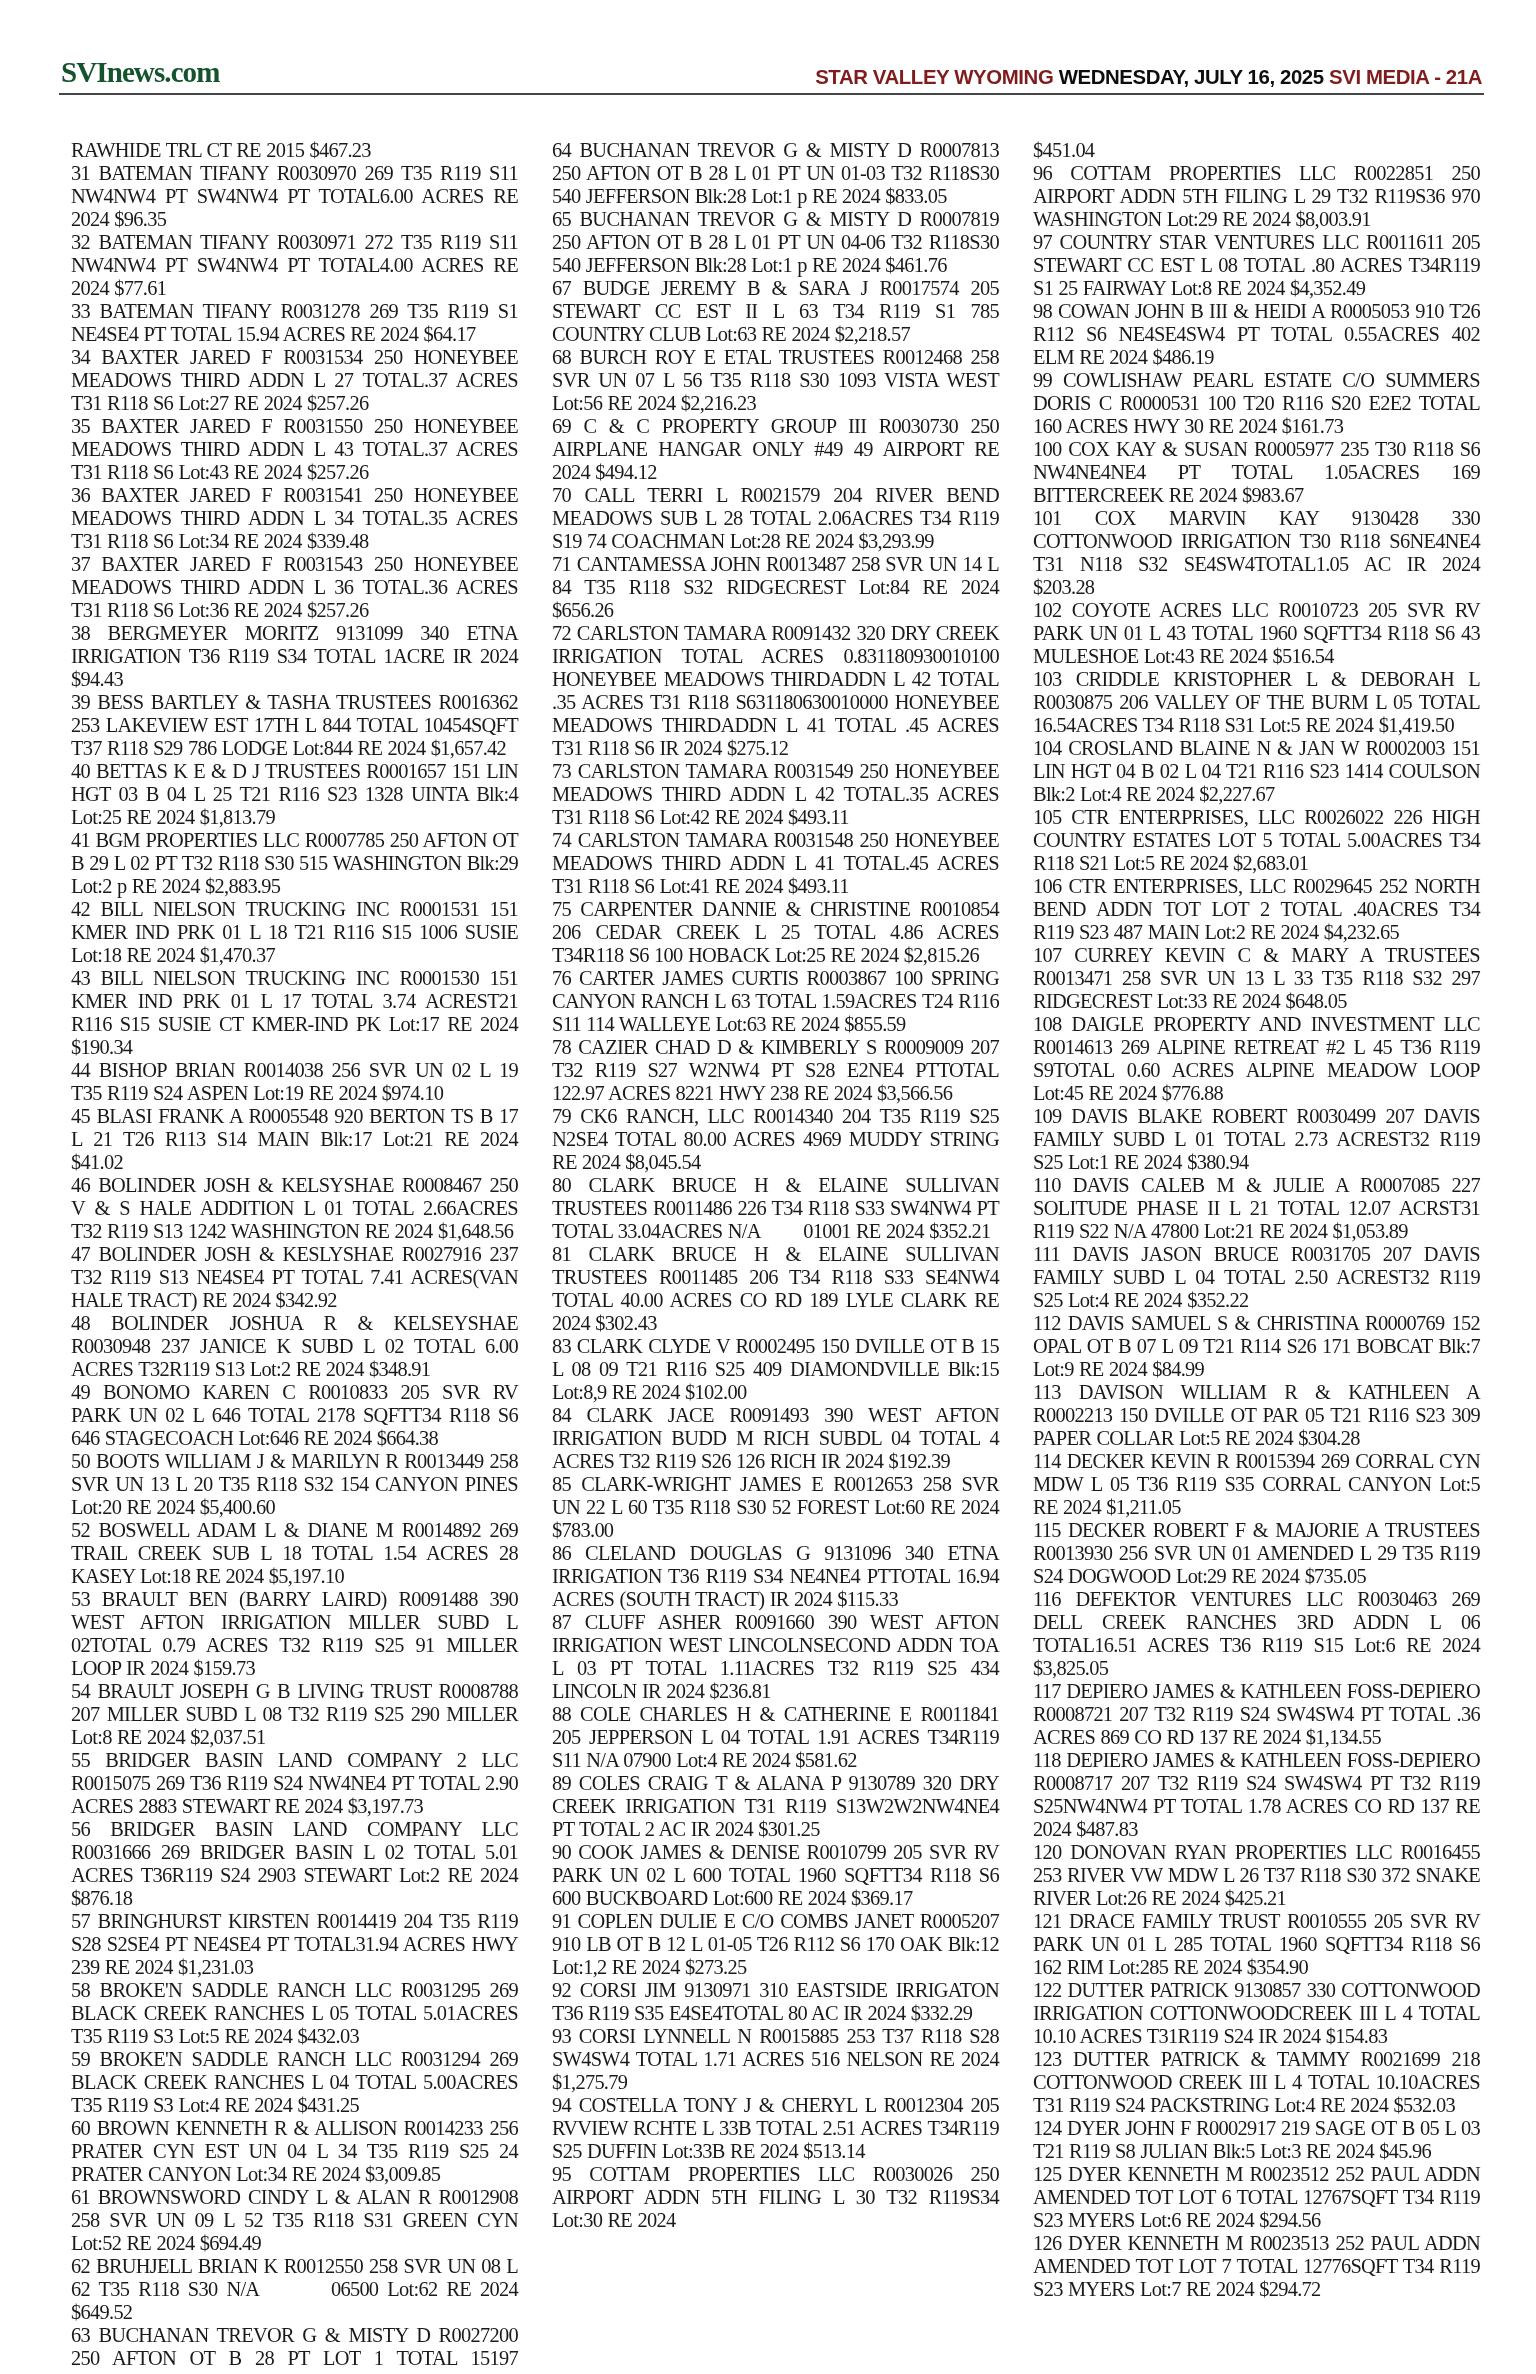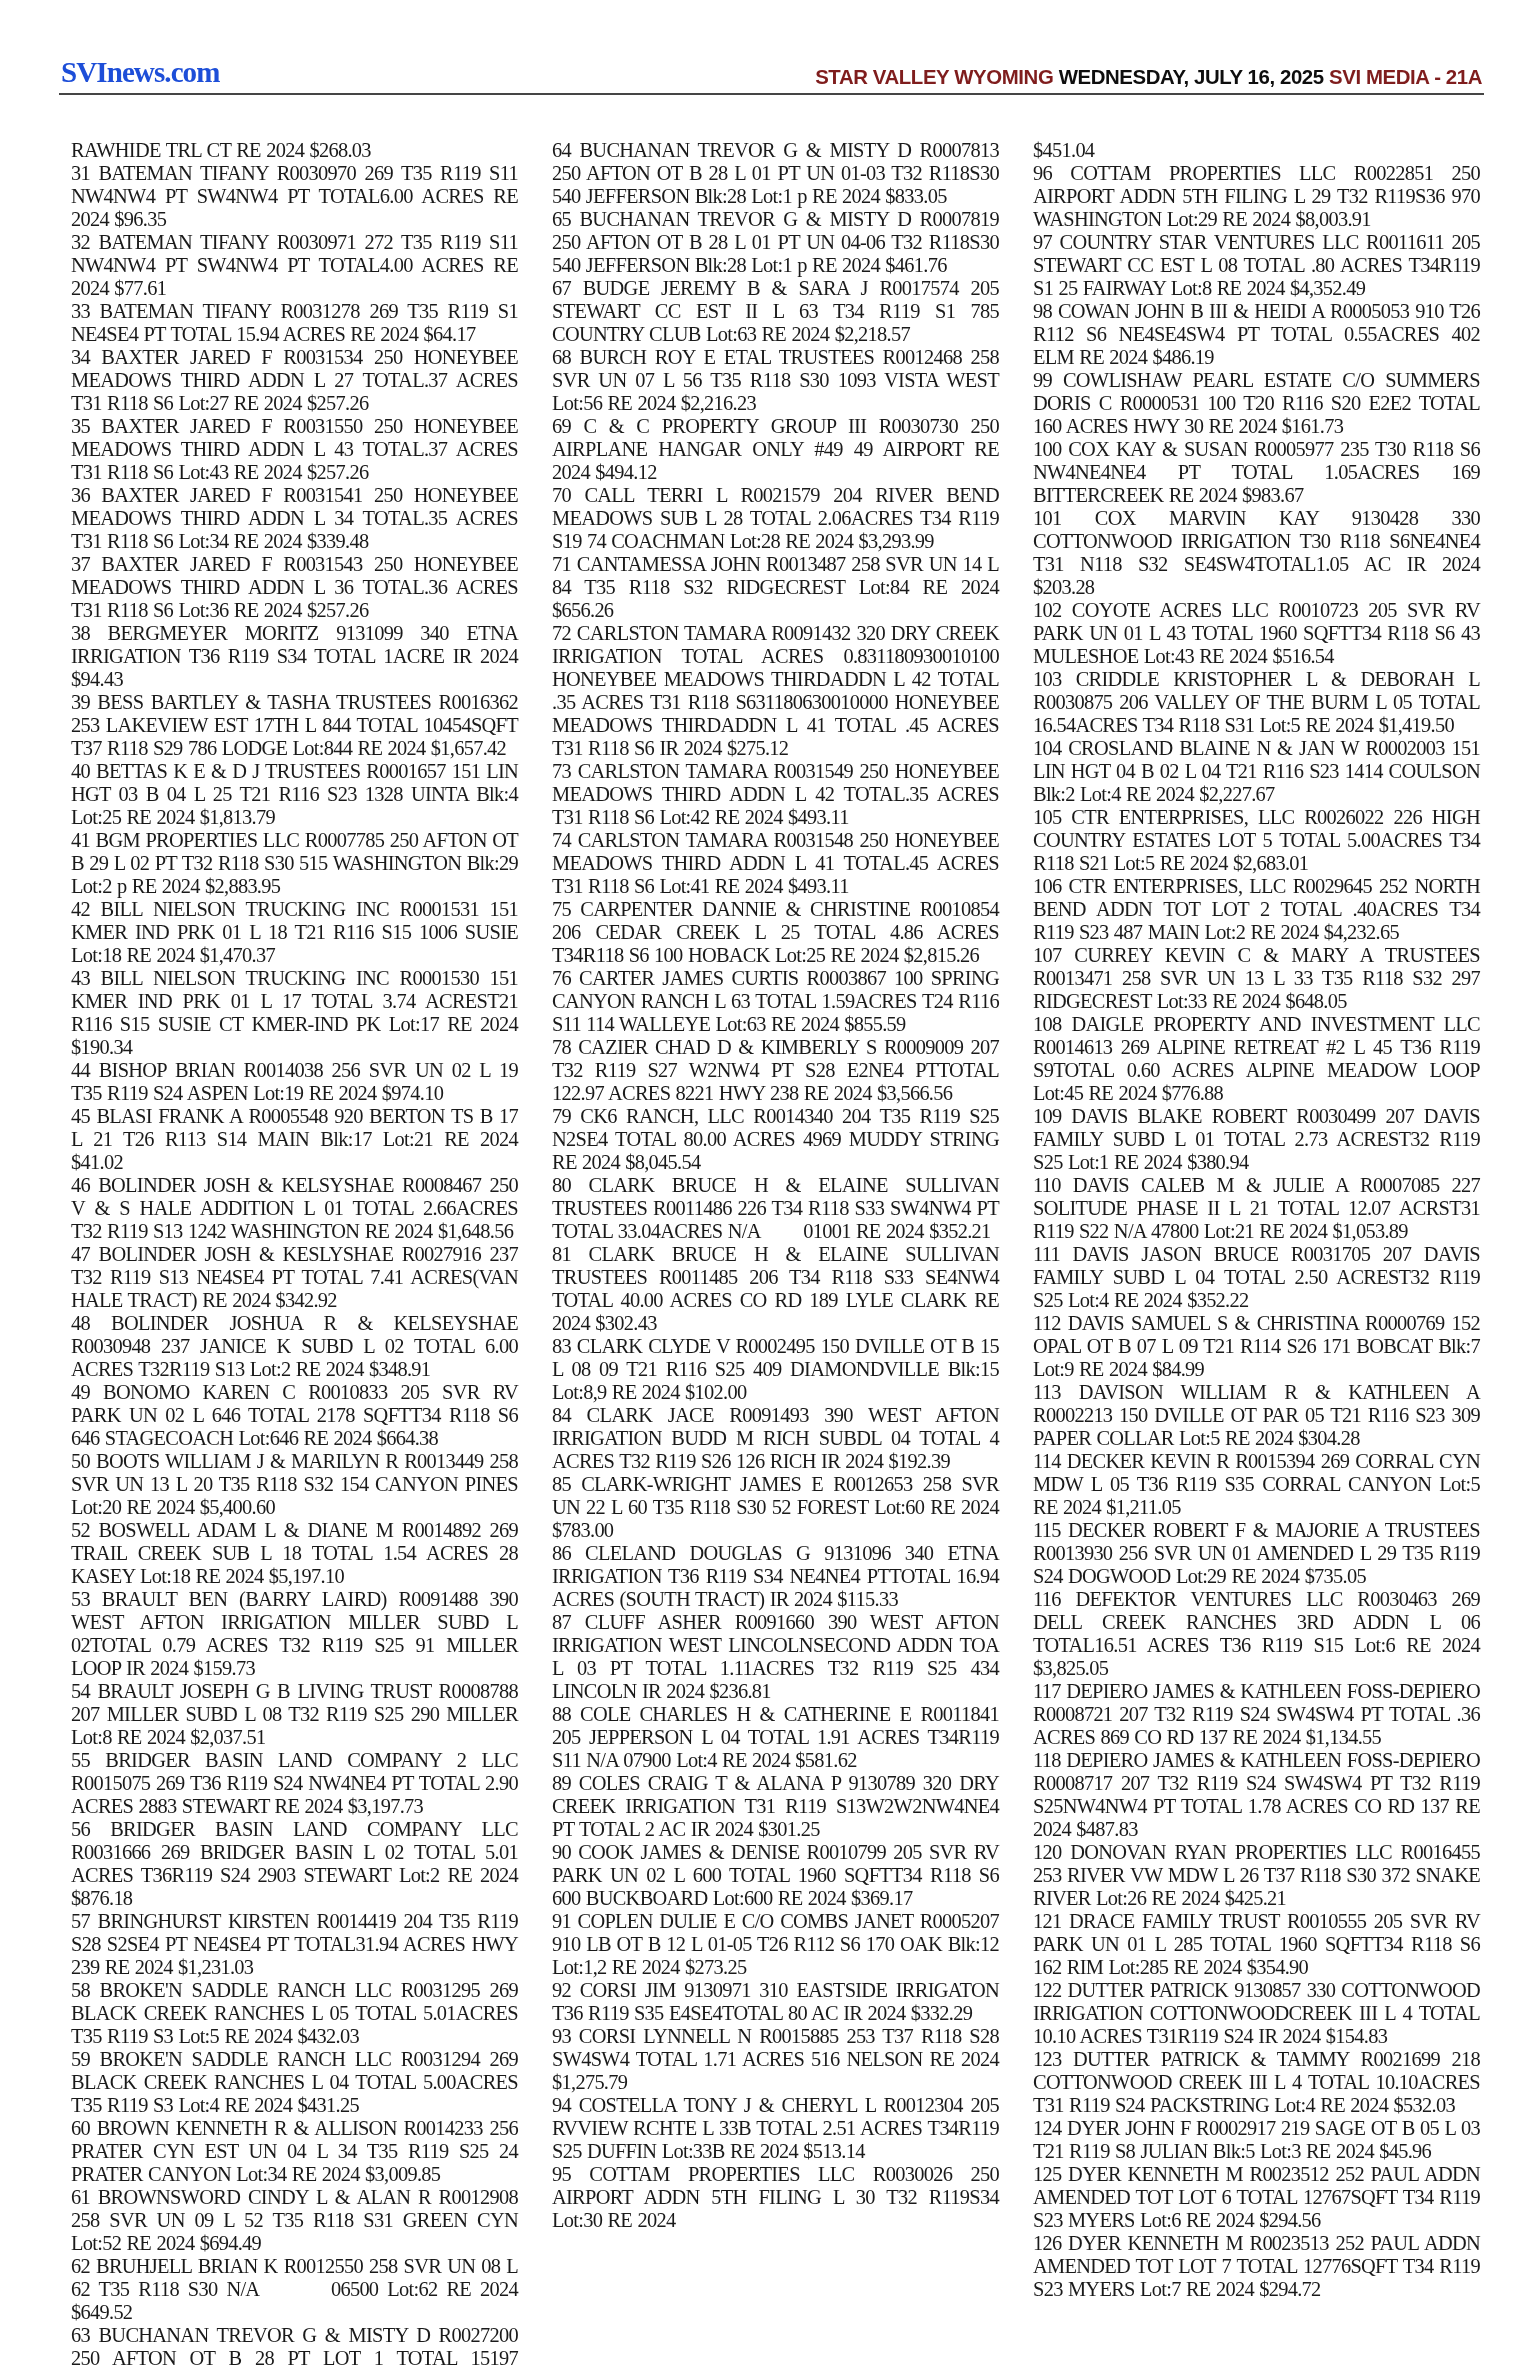--- a/index.html
+++ b/index.html
@@ -17,21 +17,21 @@
     top: 58px;
     display: flex;
     justify-content: space-between;
     align-items: flex-end;
   }
   .masthead {
     font-family: "Liberation Serif", serif;
     font-weight: 700;
     font-size: 29px;
     letter-spacing: -0.9px;
-    color: #1d4ed8;
+    color: #14532d;
     line-height: 1;
   }
   .dateline {
     font-family: "Liberation Sans", sans-serif;
     font-weight: 700;
     font-size: 20.4px;
     letter-spacing: -0.4px;
     color: #0e0e0e;
     line-height: 1;
     white-space: nowrap;
@@ -68,21 +68,21 @@
 <body>
 
 <div class="page">
   <div class="header">
     <div class="masthead">SVInews.com</div>
     <div class="dateline"><span class="muted">STAR VALLEY WYOMING </span><span>WEDNESDAY, JULY 16, 2025</span><span class="muted"> SVI MEDIA - 21A</span></div>
   </div>
   <div class="rule"></div>
   <div class="content">
     <div class="col">
-        <p>RAWHIDE TRL CT RE 2024 $268.03</p>
+        <p>RAWHIDE TRL CT RE 2015 $467.23</p>
         <p>31 BATEMAN TIFANY R0030970 269 T35 R119 S11 NW4NW4 PT SW4NW4 PT TOTAL6.00 ACRES RE 2024 $96.35</p>
         <p>32 BATEMAN TIFANY R0030971 272 T35 R119 S11 NW4NW4 PT SW4NW4 PT TOTAL4.00 ACRES RE 2024 $77.61</p>
         <p>33 BATEMAN TIFANY R0031278 269 T35 R119 S1 NE4SE4 PT TOTAL 15.94 ACRES RE 2024 $64.17</p>
         <p>34 BAXTER JARED F R0031534 250 HONEYBEE MEADOWS THIRD ADDN L 27 TOTAL.37 ACRES T31 R118 S6 Lot:27 RE 2024 $257.26</p>
         <p>35 BAXTER JARED F R0031550 250 HONEYBEE MEADOWS THIRD ADDN L 43 TOTAL.37 ACRES T31 R118 S6 Lot:43 RE 2024 $257.26</p>
         <p>36 BAXTER JARED F R0031541 250 HONEYBEE MEADOWS THIRD ADDN L 34 TOTAL.35 ACRES T31 R118 S6 Lot:34 RE 2024 $339.48</p>
         <p>37 BAXTER JARED F R0031543 250 HONEYBEE MEADOWS THIRD ADDN L 36 TOTAL.36 ACRES T31 R118 S6 Lot:36 RE 2024 $257.26</p>
         <p>38 BERGMEYER MORITZ 9131099 340 ETNA IRRIGATION T36 R119 S34 TOTAL 1ACRE IR 2024 $94.43</p>
         <p>39 BESS BARTLEY &amp; TASHA TRUSTEES R0016362 253 LAKEVIEW EST 17TH L 844 TOTAL 10454SQFT T37 R118 S29 786 LODGE Lot:844 RE 2024 $1,657.42</p>
         <p>40 BETTAS K E &amp; D J TRUSTEES R0001657 151 LIN HGT 03 B 04 L 25 T21 R116 S23 1328 UINTA Blk:4 Lot:25 RE 2024 $1,813.79</p>

